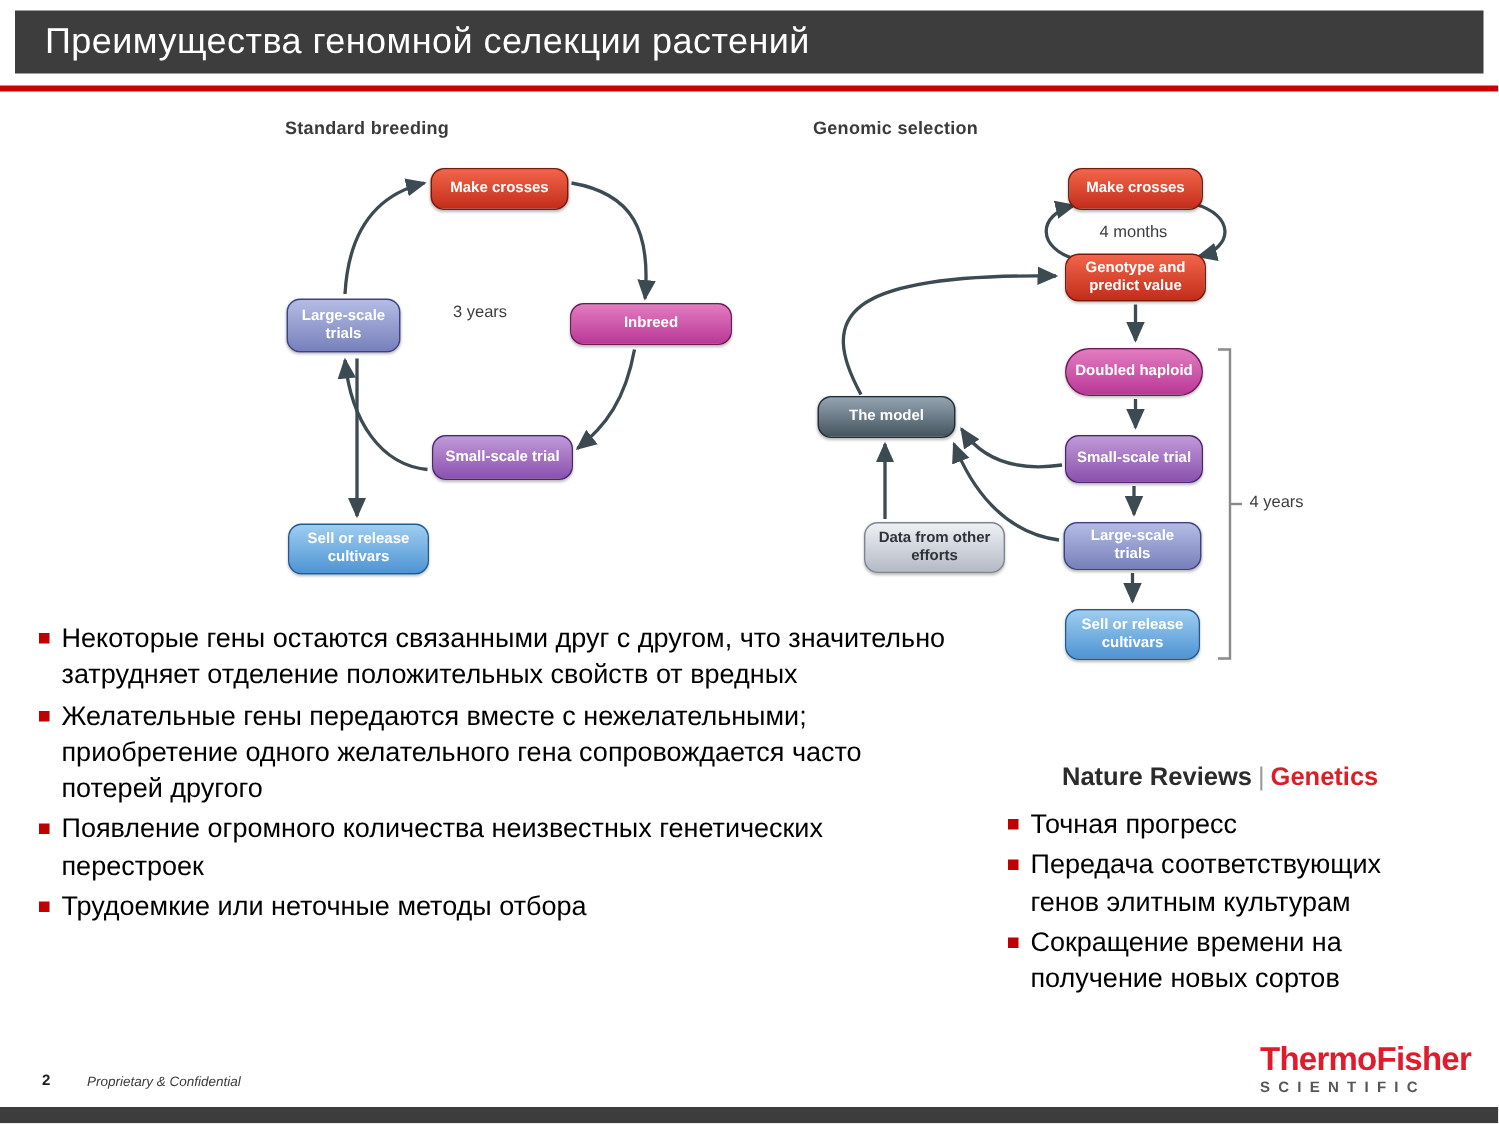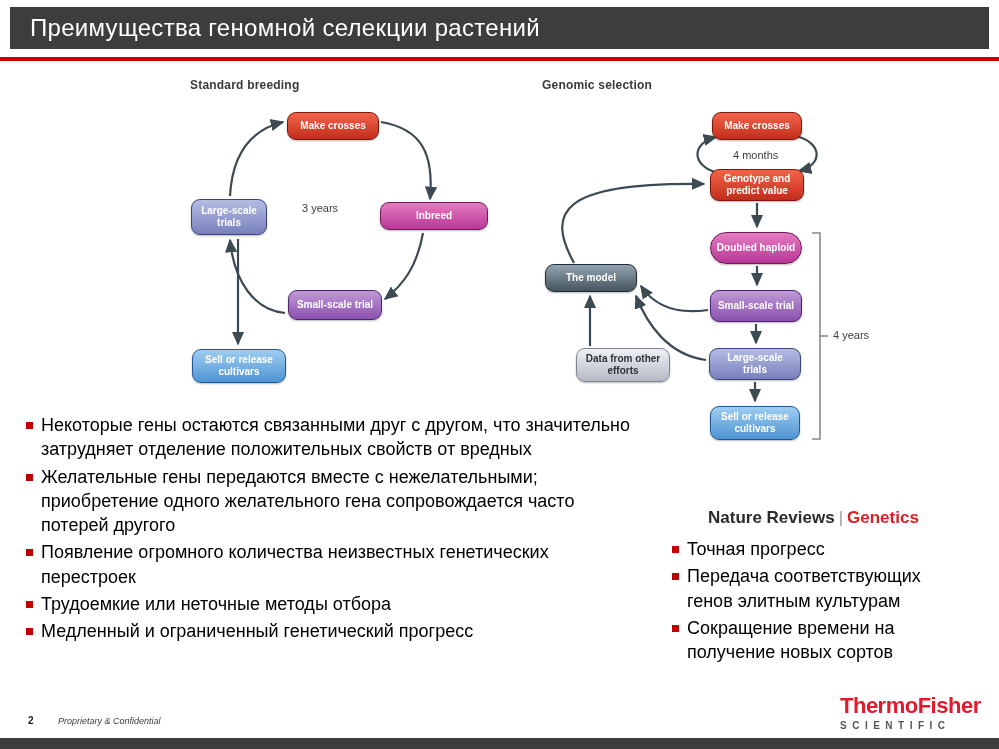--- a/index.html
+++ b/index.html
@@ -133,24 +133,20 @@
       <span class="btext">Желательные гены передаются вместе с нежелательными; приобретение одного желательного гена сопровождается часто потерей другого</span>
     </div>
     <div class="bullet">
       <span class="sq"></span>
       <span class="btext">Появление огромного количества неизвестных генетических перестроек</span>
     </div>
     <div class="bullet">
       <span class="sq"></span>
       <span class="btext">Трудоемкие или неточные методы отбора</span>
     </div>
-    <div class="bullet">
-      <span class="sq"></span>
-      <span class="btext">Медленный и ограниченный генетический прогресс</span>
-    </div>
   </div>
 
   <div class="bullets-right">
     <div class="bullet">
       <span class="sq"></span>
       <span class="btext">Точная прогресс</span>
     </div>
     <div class="bullet">
       <span class="sq"></span>
       <span class="btext">Передача соответствующих генов элитным культурам</span>

